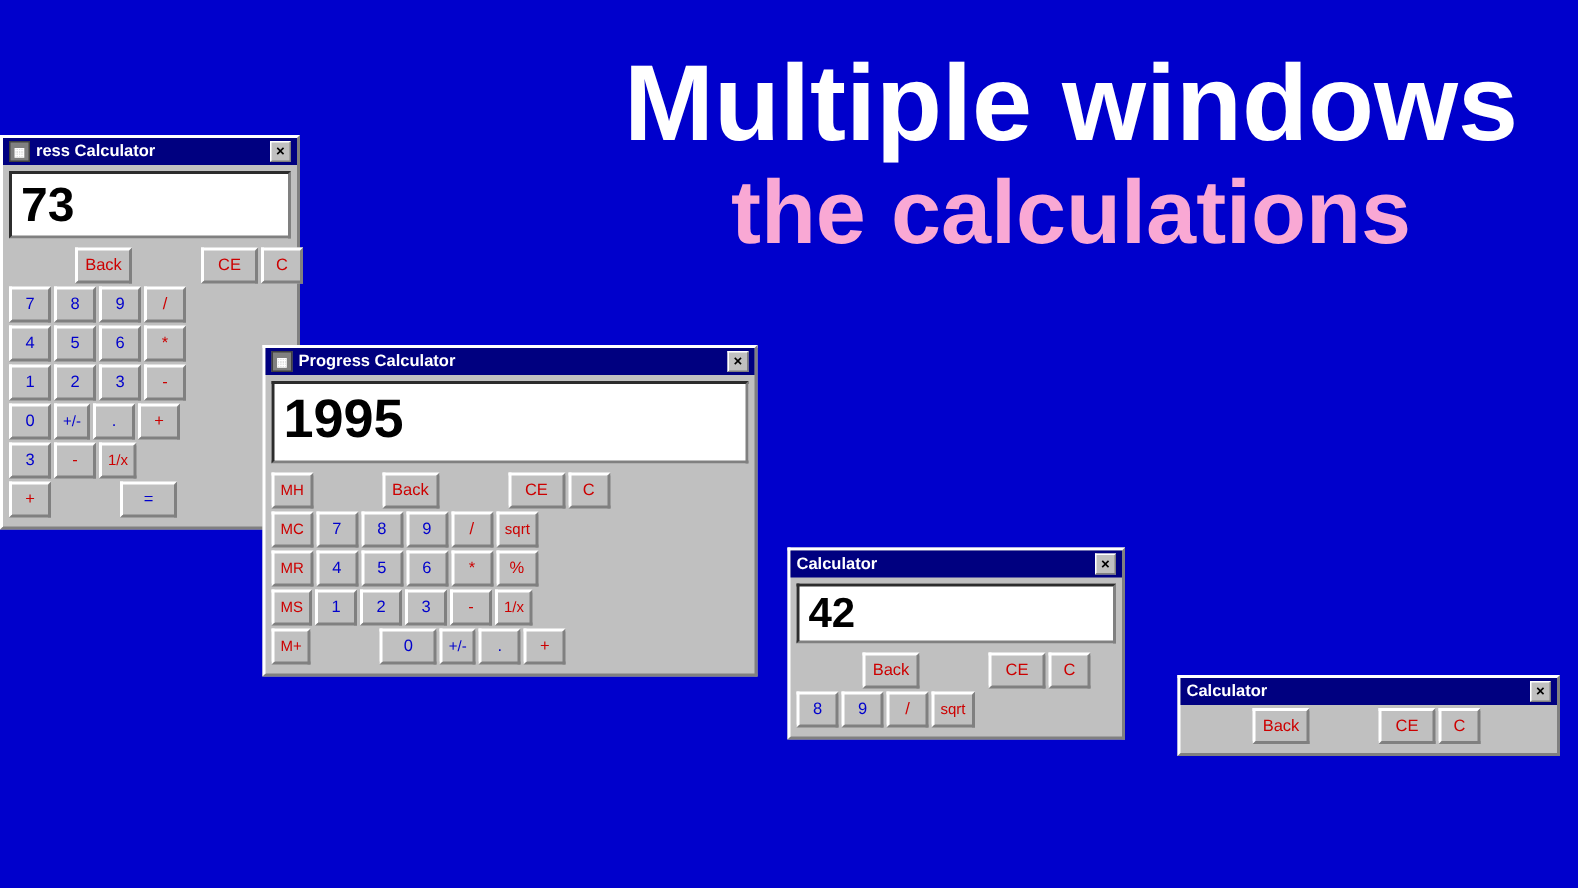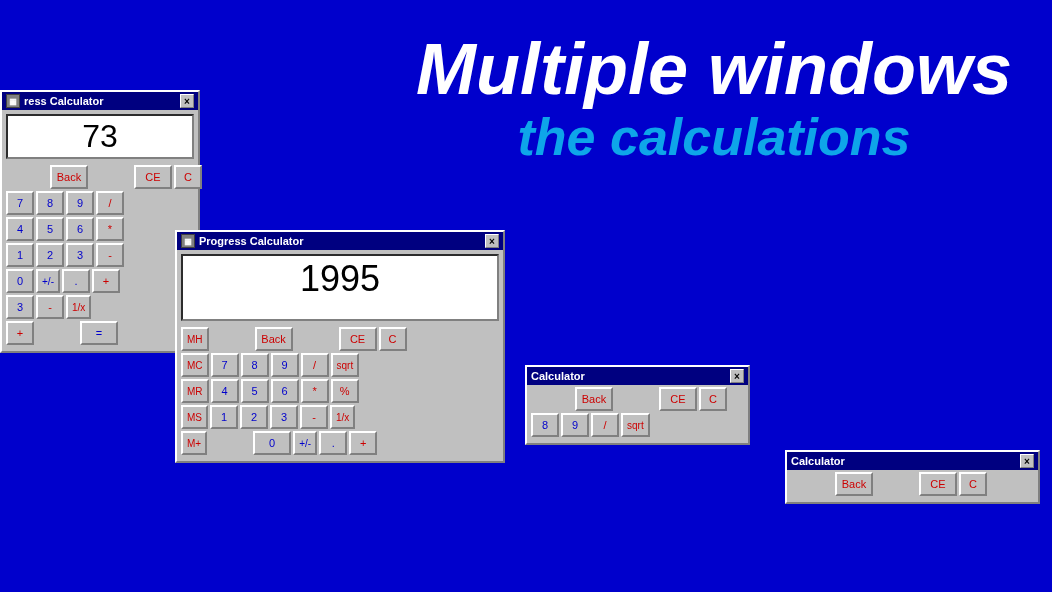--- a/index.html
+++ b/index.html
@@ -13,26 +13,25 @@
     }
 
     
     .promo-text {
       position: absolute;
       right: 40px;
       top: 30px;
       text-align: center;
       color: white;
       font-weight: 900;
-      font-style: italic;
       line-height: 1.1;
     }
     .promo-text .line1 { font-size: 72px; }
     .promo-text .line2 { font-size: 72px; }
-    .promo-text .line3 { font-size: 52px; color: #0ea5e9; }
+    .promo-text .line3 { font-size: 60px; color: #f9a8d4; }
 
     
     .calc-window {
       position: absolute;
       background: #c0c0c0;
       border: 2px solid #808080;
       border-top: 2px solid #ffffff;
       border-left: 2px solid #ffffff;
       font-family: 'Arial', sans-serif;
       font-size: 12px;
@@ -76,23 +75,23 @@
       font-size: 10px;
       color: black;
       cursor: pointer;
     }
 
     .calc-display {
       background: white;
       border: 2px inset #808080;
       margin: 4px;
       padding: 2px 6px;
-      text-align: center;
+      text-align: left;
       font-size: 28px;
-      font-weight: normal;
+      font-weight: bold;
       font-family: Arial, sans-serif;
     }
 
     .calc-buttons {
       padding: 2px 4px 4px 4px;
     }
 
     .btn-row {
       display: flex;
       gap: 2px;
@@ -126,21 +125,21 @@
       width: 200px;
     }
     #calc1 .calc-display { font-size: 32px; }
 
     
     #calc2 {
       top: 230px;
       left: 175px;
       width: 330px;
     }
-    #calc2 .calc-display { font-size: 36px; height: 67px; }
+    #calc2 .calc-display { font-size: 36px; height: 55px; }
 
     
     #calc3 {
       top: 365px;
       left: 525px;
       width: 225px;
     }
     #calc3 .calc-display { font-size: 28px; }
 
     
@@ -260,20 +259,21 @@
   </div>
 </div>
 
 <div id="calc3" class="calc-window">
   <div class="calc-titlebar">
     <div class="calc-titlebar-left">
       <span>Calculator</span>
     </div>
     <div class="close-btn">×</div>
   </div>
+  <div class="calc-display">42</div>
   <div class="calc-buttons">
     <div class="btn-row">
       <button class="calc-btn red wide">Back</button>
       <button class="calc-btn red wide">CE</button>
       <button class="calc-btn red">C</button>
     </div>
     <div class="btn-row">
       <button class="calc-btn blue">8</button>
       <button class="calc-btn blue">9</button>
       <button class="calc-btn red">/</button>

